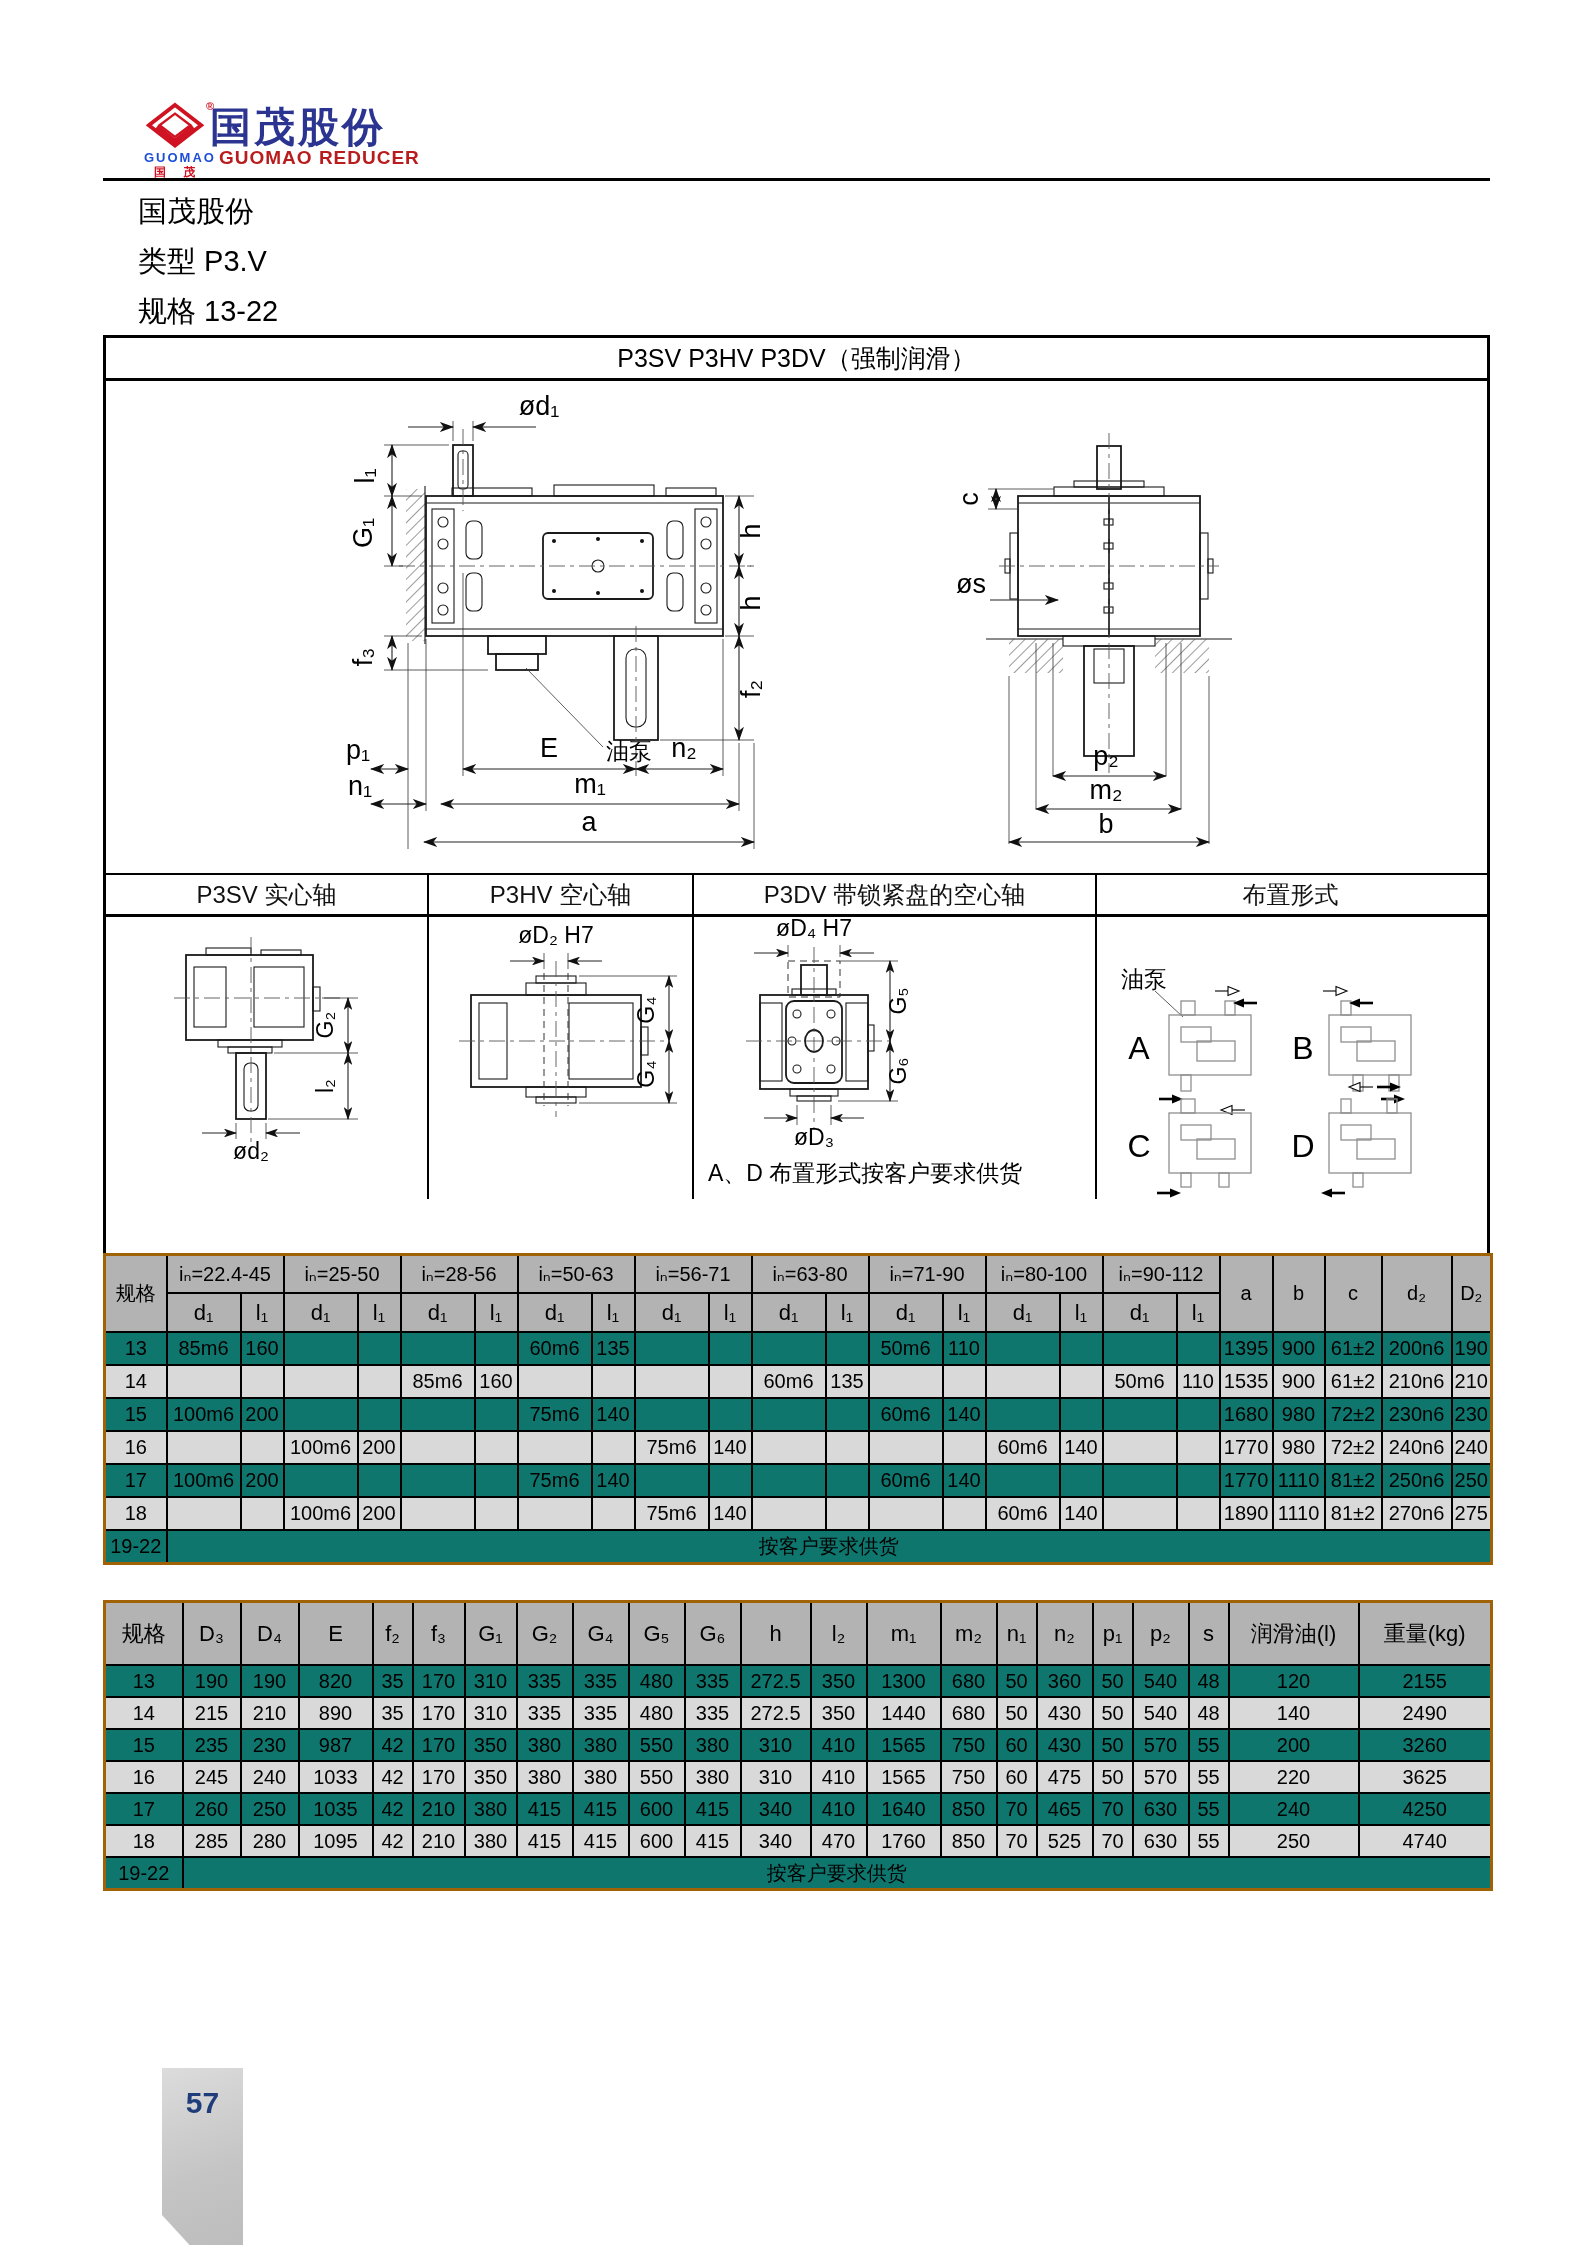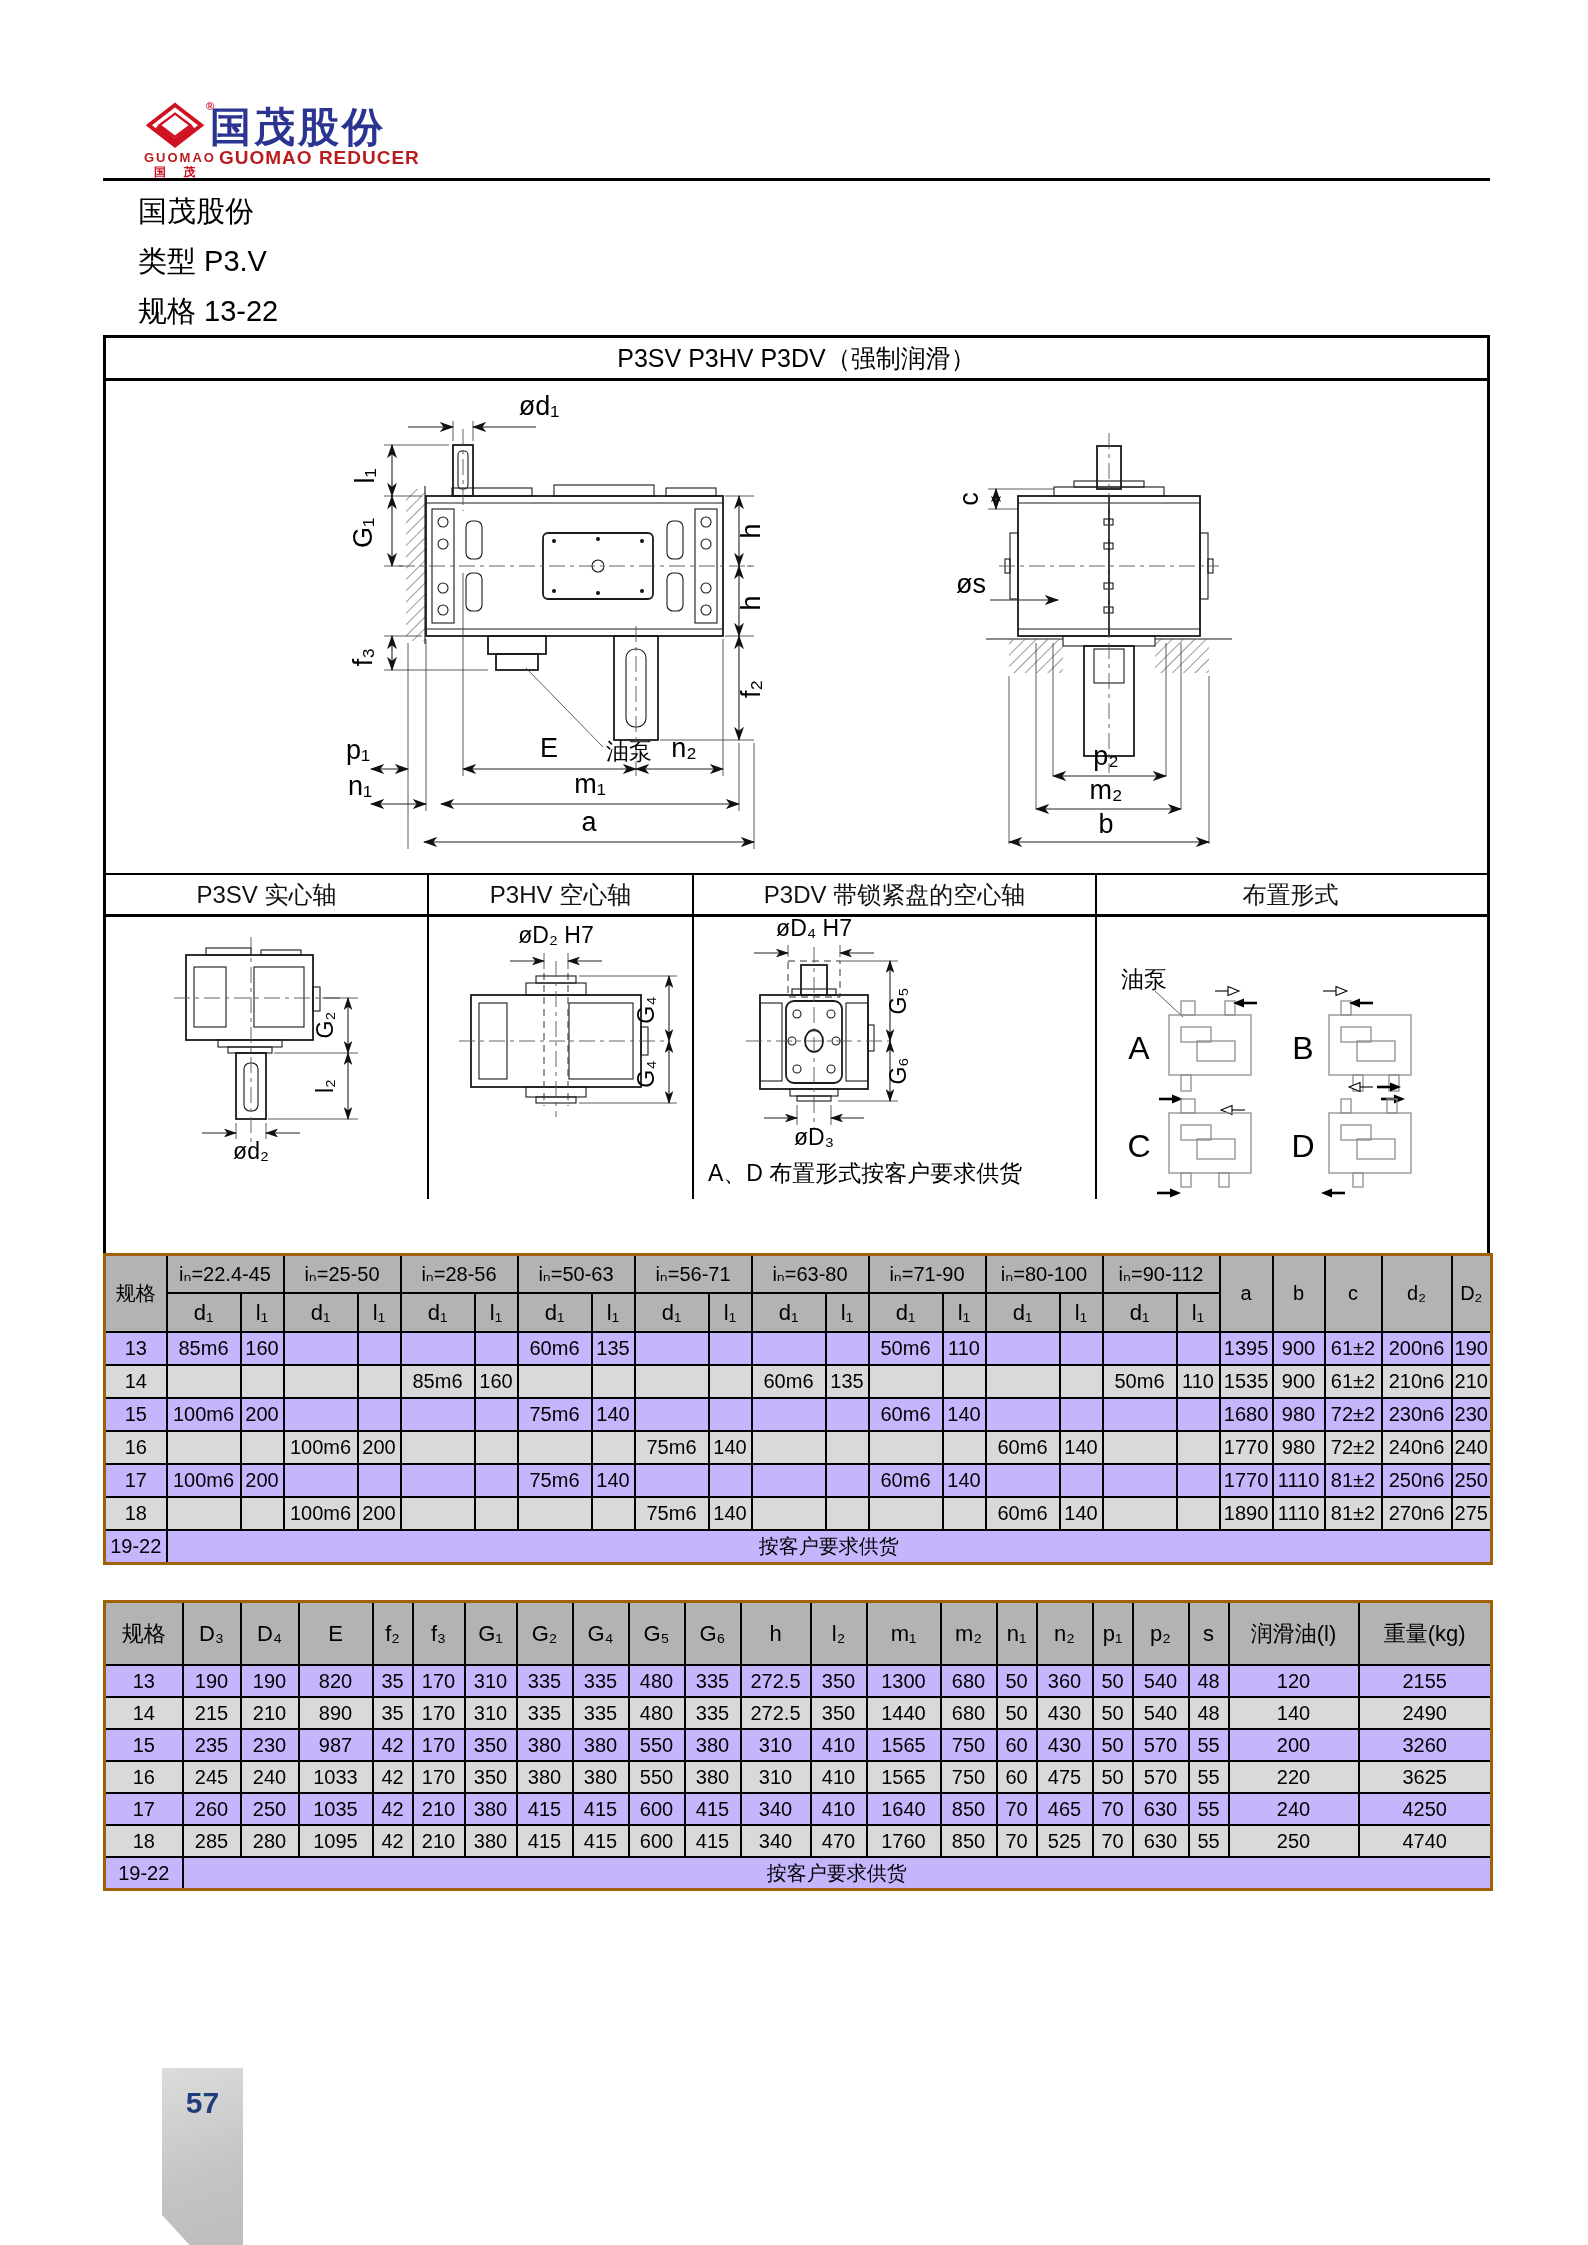--- a/index.html
+++ b/index.html
@@ -3,21 +3,21 @@
 <meta charset="utf-8">
 <style>
   html,body{margin:0;padding:0;}
   body{
     width:1588px;height:2245px;position:relative;background:#ffffff;
     font-family:"Liberation Sans","DejaVu Sans",sans-serif;color:#111;
   }
   
   .logo-mark{position:absolute;left:146px;top:102px;}
   .logo-reg{position:absolute;left:206px;top:100px;font-size:11px;color:#cf1322;font-weight:bold;}
-  .logo-mark-top{position:absolute;left:144px;top:150px;font-size:13px;font-weight:bold;color:#b91c1c;letter-spacing:2px;}
+  .logo-mark-top{position:absolute;left:144px;top:150px;font-size:13px;font-weight:bold;color:#1d4ed8;letter-spacing:2px;}
   .logo-mark-bottom{position:absolute;left:154px;top:164px;font-size:12px;font-weight:bold;color:#cf1322;letter-spacing:7px;}
   .logo-cn{position:absolute;left:210px;top:100px;font-size:41px;font-weight:bold;color:#2b3490;letter-spacing:3px;}
   .logo-en{position:absolute;left:219px;top:147px;font-size:19px;font-weight:bold;color:#b91c1c;letter-spacing:1px;}
   .head-rule{position:absolute;left:103px;top:178px;width:1387px;height:3px;background:#000;}
   .subtitles{position:absolute;left:138px;top:186px;font-size:29px;line-height:50px;color:#000;}
   
   .dpanel{position:absolute;left:103px;top:335px;width:1387px;height:1102px;border:3px solid #000;box-sizing:border-box;}
   .dp-title{height:40px;border-bottom:3px solid #000;display:flex;align-items:center;justify-content:center;
     font-size:25px;color:#000;}
   .dp-main{height:492px;}
@@ -47,21 +47,21 @@
   table.dim th,table.dim td{border:2px solid #000;text-align:center;vertical-align:middle;
     padding:0;white-space:nowrap;overflow:hidden;font-weight:normal;color:#000;}
   #t1{top:1253px;}
   #t2{top:1600px;}
   #t1 thead tr:first-child th{height:36px;font-size:20px;}
   #t1 thead tr:last-child th{height:37px;font-size:22px;}
   #t1 tbody td{height:31px;font-size:20px;}
   #t2 thead th{height:61px;font-size:22px;}
   #t2 tbody td{height:30px;font-size:20px;}
   table.dim thead th{background:#b3b3b3;}
-  table.dim tbody tr{background:#c4b5fd;}
+  table.dim tbody tr{background:#0f766e;}
   table.dim tbody tr.stripe{background:#d9d9d9;}
   table.dim td.note{font-size:21px;}
   
   .page-tab{position:absolute;left:162px;top:2068px;width:81px;height:177px;
     background:linear-gradient(160deg,#dcdcdc 0%,#c4c4c4 60%,#bdbdbd 100%);
     clip-path:polygon(0 0,100% 0,100% 100%,34% 100%,0 83%);}
   .page-num{margin-top:18px;text-align:center;font-size:30px;font-weight:bold;color:#1f3d7a;}
 </style>
 </head>
 <body>

